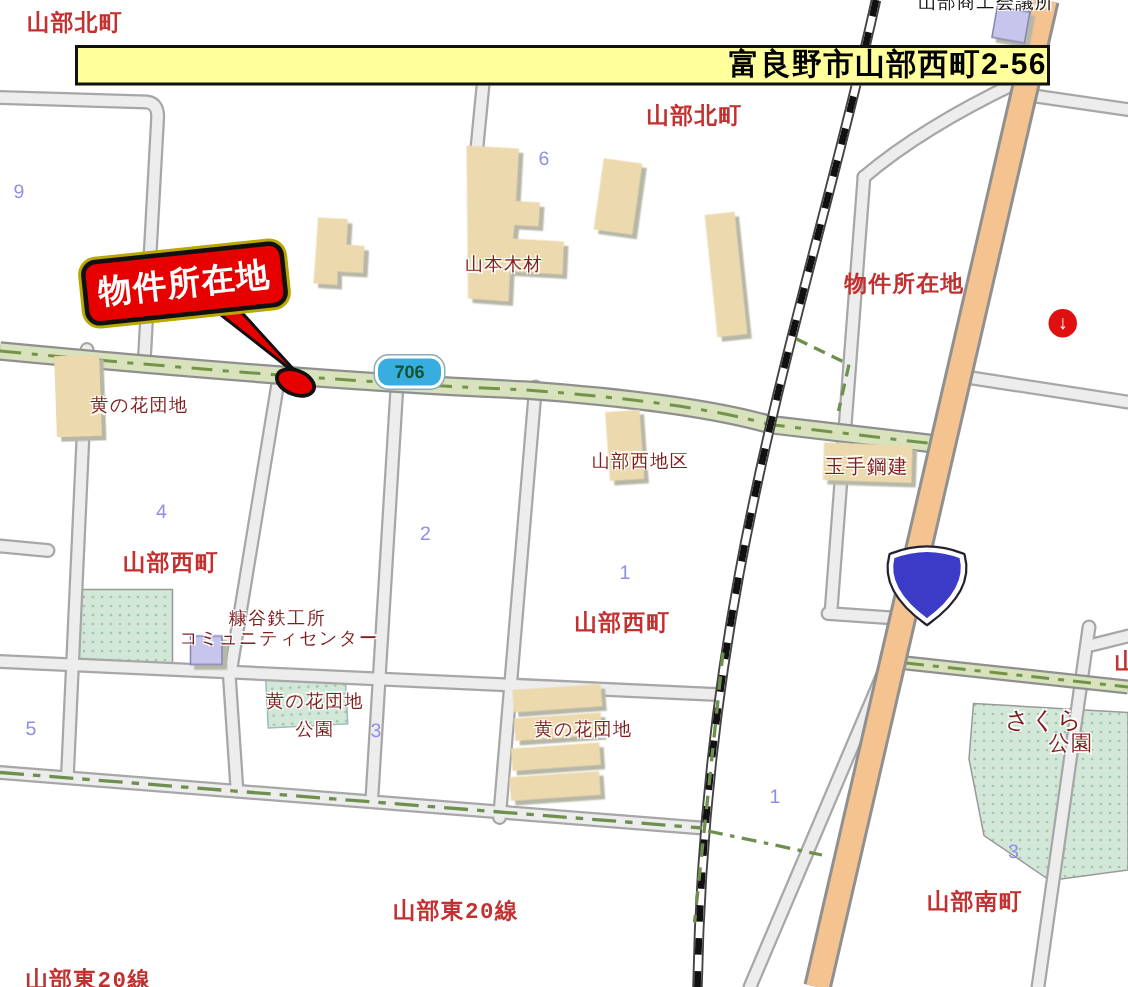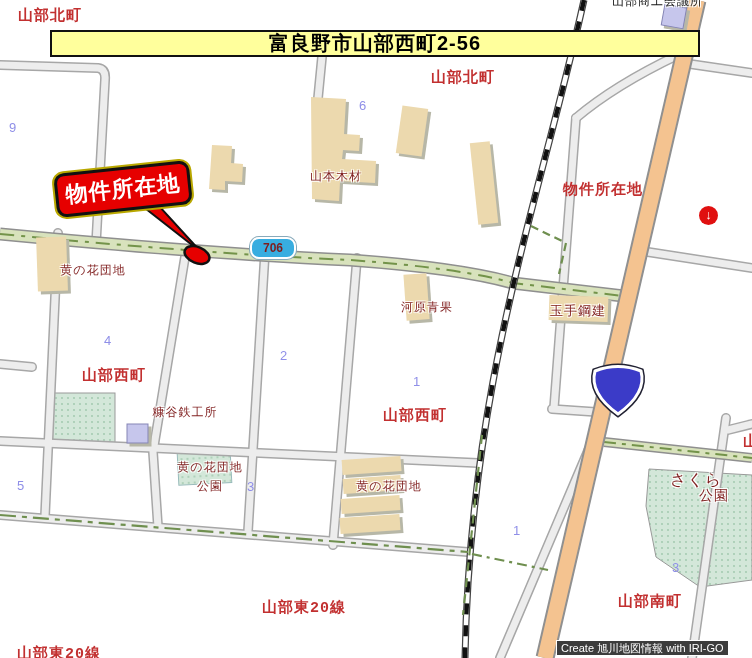--- a/index.html
+++ b/index.html
@@ -7,28 +7,28 @@
        font-family:"Liberation Sans","DejaVu Sans",sans-serif;}
   svg{position:absolute;left:0;top:0;}
   .lbl{position:absolute;white-space:nowrap;}
   .district{color:#c23030;font-family:Liberation Mono, monospace;
             font-weight:bold;font-size:15px;letter-spacing:1px;z-index:20;}
   .poi{color:#7f1d1d;font-size:12px;z-index:20;letter-spacing:1px;
        text-shadow:1px 1px 0 #fff,-1px 1px 0 #fff,1px -1px 0 #fff,-1px -1px 0 #fff;}
   .num{color:#8f8fe8;font-size:13px;z-index:15;}
   .center{transform:translateX(-50%);}
   #banner{position:absolute;left:50px;top:30px;width:646px;height:23px;background:#ffff9c;
-          border:2px solid #111;z-index:60;text-align:center;font-size:20px;font-weight:bold;
+          border:2px solid #111;z-index:60;text-align:right;font-size:20px;font-weight:bold;
           line-height:23px;color:#000;letter-spacing:1px;}
   #callout-box{position:absolute;left:55px;top:167px;width:130px;height:38px;background:#e60000;
           border:3px solid #111;border-radius:10px;z-index:41;transform:rotate(-6deg);
           box-shadow:0 0 0 2px #b9a800;display:flex;align-items:center;justify-content:center;
           color:#fff;font-weight:bold;font-size:22px;letter-spacing:1px;}
   #shield706{position:absolute;left:250px;top:237px;width:42px;height:18px;background:#38ade0;
-          border:2px solid #fff;border-radius:9px;z-index:30;color:#7f1d1d;font-weight:bold;
+          border:2px solid #fff;border-radius:9px;z-index:30;color:#14532d;font-weight:bold;
           font-size:12px;text-align:center;line-height:18px;box-shadow:0 0 0 1px #8ab;}
   #shield38-label{position:absolute;left:596px;top:378px;width:44px;z-index:31;color:#fff;
           font-weight:bold;font-size:18px;text-align:center;}
   #red-poi{position:absolute;left:699px;top:206px;width:19px;height:19px;background:#e01010;
           border-radius:50%;z-index:30;color:#fff;font-weight:bold;font-size:13px;
           text-align:center;line-height:18px;}
   #credit{position:absolute;left:556px;top:640px;height:14px;background:#3c3c3c;border:1px solid #fff;
           z-index:60;color:#fff;font-size:11px;line-height:14px;padding:0 4px;white-space:nowrap;}
   .clip-top{position:absolute;left:612px;top:-7px;color:#111;font-size:12px;z-index:20;letter-spacing:1px;}
 </style>
@@ -190,34 +190,34 @@
   <div class="lbl district center" style="left:114px;top:366px">山部西町</div>
   <div class="lbl district center" style="left:415px;top:406px">山部西町</div>
   <div class="lbl district center" style="left:650px;top:592px">山部南町</div>
   <div class="lbl district center" style="left:304px;top:598px">山部東20線</div>
   <div class="lbl district" style="left:17px;top:644px">山部東20線</div>
   <div class="lbl district" style="left:743px;top:432px">山</div>
 
   <div class="lbl poi clip-top">山部商工会議所</div>
   <div class="lbl poi center" style="left:336px;top:168px">山本木材</div>
   <div class="lbl poi center" style="left:93px;top:262px">黄の花団地</div>
-  <div class="lbl poi center" style="left:427px;top:299px">河原青果</div>
+  <div class="lbl poi center" style="left:427px;top:299px">山部西地区</div>
   <div class="lbl poi center" style="left:578px;top:302px;font-size:13px">玉手鋼建</div>
   <div class="lbl poi center" style="left:185px;top:404px">糠谷鉄工所</div>
+  <div class="lbl poi center" style="left:186px;top:417px">コミュニティセンター</div>
   <div class="lbl poi center" style="left:210px;top:459px">黄の花団地</div>
   <div class="lbl poi center" style="left:210px;top:478px">公園</div>
   <div class="lbl poi center" style="left:389px;top:478px">黄の花団地</div>
   <div class="lbl poi center" style="left:696px;top:470px;font-size:16px">さくら</div>
   <div class="lbl poi center" style="left:714px;top:487px;font-size:14px">公園</div>
 
   <div class="lbl num" style="left:9px;top:120px">9</div>
   <div class="lbl num" style="left:359px;top:98px">6</div>
   <div class="lbl num" style="left:104px;top:333px">4</div>
   <div class="lbl num" style="left:280px;top:348px">2</div>
   <div class="lbl num" style="left:413px;top:374px">1</div>
   <div class="lbl num" style="left:513px;top:523px">1</div>
   <div class="lbl num" style="left:247px;top:479px">3</div>
   <div class="lbl num" style="left:17px;top:478px">5</div>
   <div class="lbl num" style="left:672px;top:560px">3</div>
 
-  <div id="credit">Create 旭川地図情報 with IRI-GO</div>
 
 </div>
 
 </body></html>

